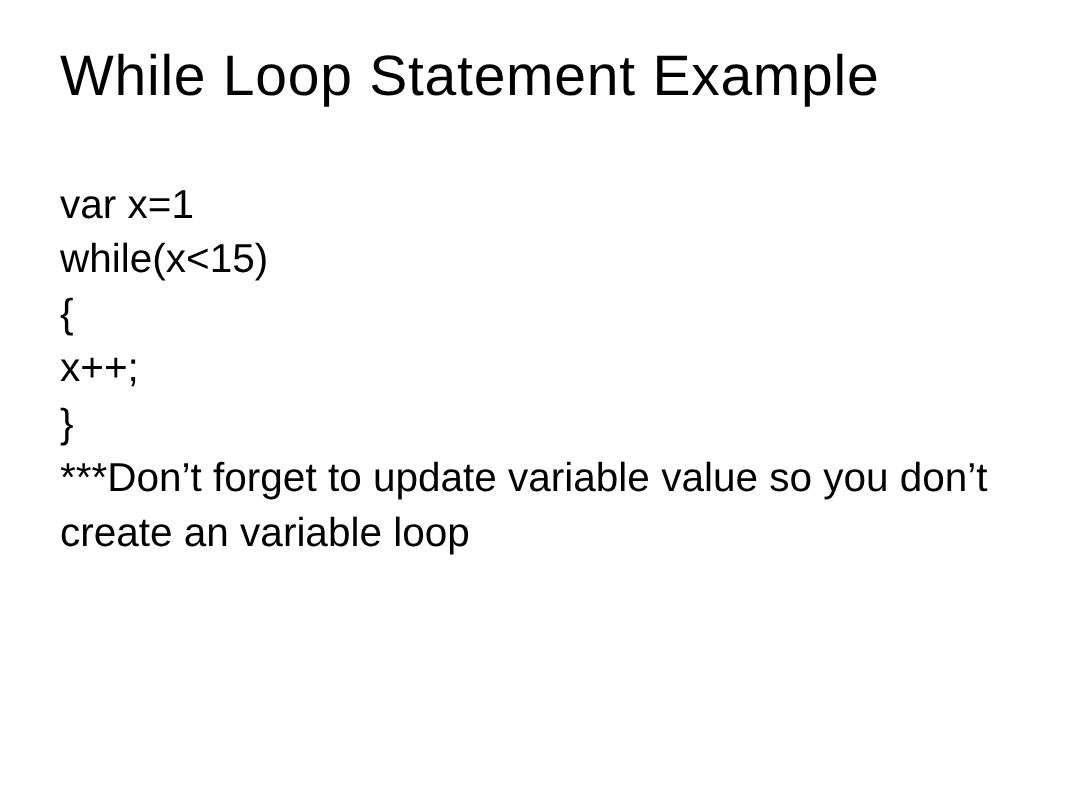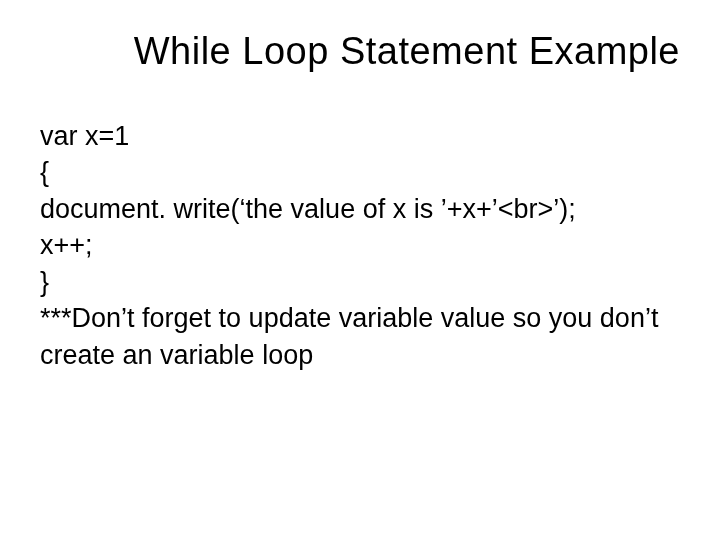--- a/index.html
+++ b/index.html
@@ -12,40 +12,40 @@
       overflow: hidden;
     }
     .slide {
       width: 100%;
       height: 100%;
       padding: 30px 40px 40px 40px;
     }
     .title {
       font-size: 38px;
       font-weight: normal;
-      text-align: right;
+      text-align: left;
       margin-bottom: 40px;
       letter-spacing: 0.5px;
     }
     .body {
       font-size: 27px;
       line-height: 1.35;
       font-weight: normal;
       margin-top: 45px;
     }
     .code-line {
       display: block;
     }
   </style>
 </head>
 <body>
 
 <div class="slide">
   <h1 class="title">While Loop Statement Example</h1>
   <div class="body">
     <span class="code-line">var x=1</span>
+    <span class="code-line">while(x&lt;15)</span>
     <span class="code-line">{</span>
-    <span class="code-line">document. write(‘the value of x is ’+x+’&lt;br&gt;’);</span>
     <span class="code-line">x++;</span>
     <span class="code-line">}</span>
     <span class="code-line">***Don’t forget to update variable value so you don’t create an variable loop</span>
   </div>
 </div>
 
 </body></html>

